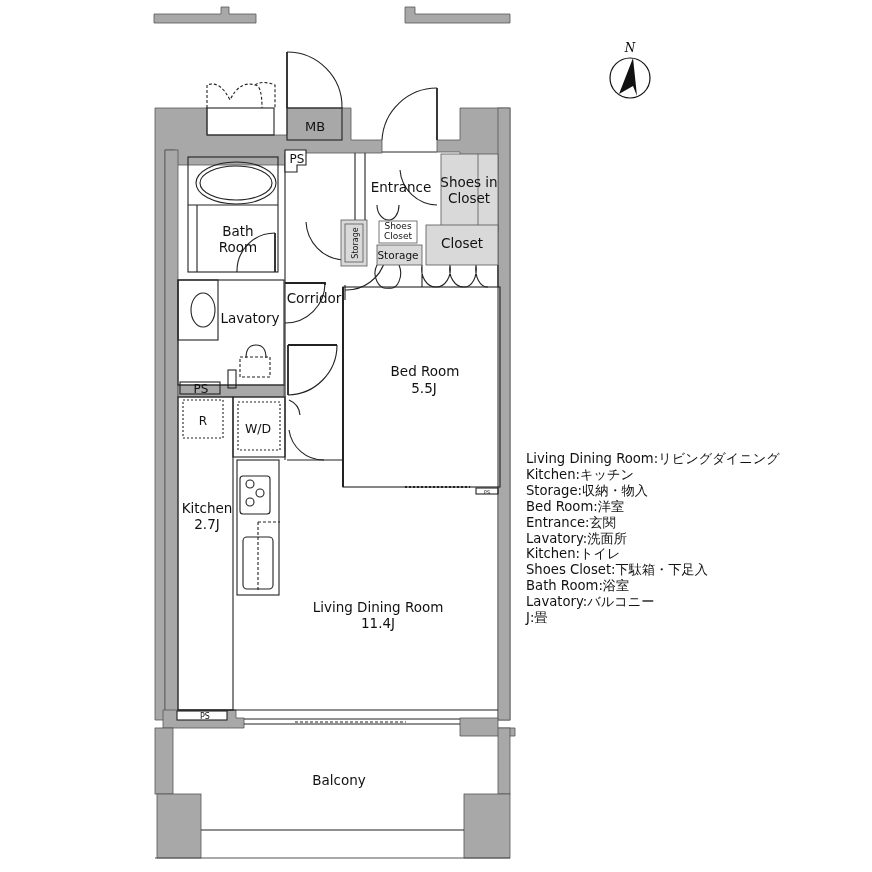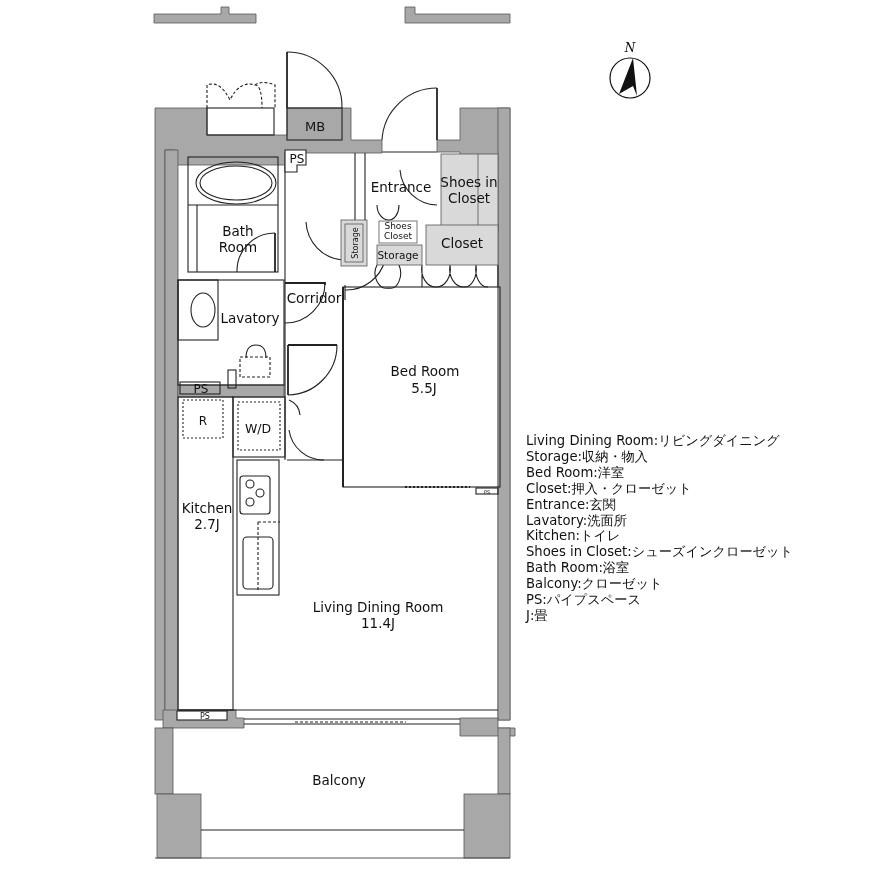--- a/index.html
+++ b/index.html
@@ -1,19 +1,19 @@
 <!DOCTYPE html>
 <html><head>
 <meta charset="utf-8">
 <style>
   html,body{margin:0;padding:0;background:#fff;}
   body{width:872px;height:872px;position:relative;overflow:hidden;font-family:"DejaVu Sans","Liberation Sans",sans-serif;color:#111;}
   svg{position:absolute;left:0;top:0;}
   .lbl{font-family:"DejaVu Sans","Liberation Sans",sans-serif;fill:#111;}
-  #legend{position:absolute;left:526px;top:433px;font-size:13.2px;line-height:15.9px;white-space:nowrap;}
+  #legend{position:absolute;left:526px;top:451px;font-size:13.2px;line-height:15.9px;white-space:nowrap;}
   #legend div{margin:0;}
 </style>
 </head>
 <body>
 
 <svg width="872" height="872" viewBox="0 0 872 872">
 
   <g fill="#a8a8a8" stroke="#555" stroke-width="0.8">
     <path d="M154 14 H221 V7 H229 V14 H256 V23 H154 Z"></path>
     <path d="M405 7 H415 V14 H510 V23 H405 Z"></path>
@@ -168,24 +168,23 @@
     <text x="378" y="612" font-size="13.5" text-anchor="middle">Living Dining Room</text>
     <text x="378" y="628" font-size="13.5" text-anchor="middle">11.4J</text>
     <text x="205" y="719" font-size="8" text-anchor="middle">PS</text>
     <text x="487" y="494" font-size="5" text-anchor="middle">PS</text>
     <text x="339" y="785" font-size="13.5" text-anchor="middle">Balcony</text>
   </g>
 </svg>
 
 <div id="legend">
   <div>Living Dining Room:リビングダイニング</div>
+  <div>Kitchen:キッチン</div>
   <div>Storage:収納・物入</div>
   <div>Bed Room:洋室</div>
-  <div>Closet:押入・クローゼット</div>
   <div>Entrance:玄関</div>
   <div>Lavatory:洗面所</div>
   <div>Kitchen:トイレ</div>
-  <div>Shoes in Closet:シューズインクローゼット</div>
+  <div>Shoes Closet:下駄箱・下足入</div>
   <div>Bath Room:浴室</div>
-  <div>Balcony:クローゼット</div>
-  <div>PS:パイプスペース</div>
+  <div>Lavatory:バルコニー</div>
   <div>J:畳</div>
 </div>
 
 </body></html>

